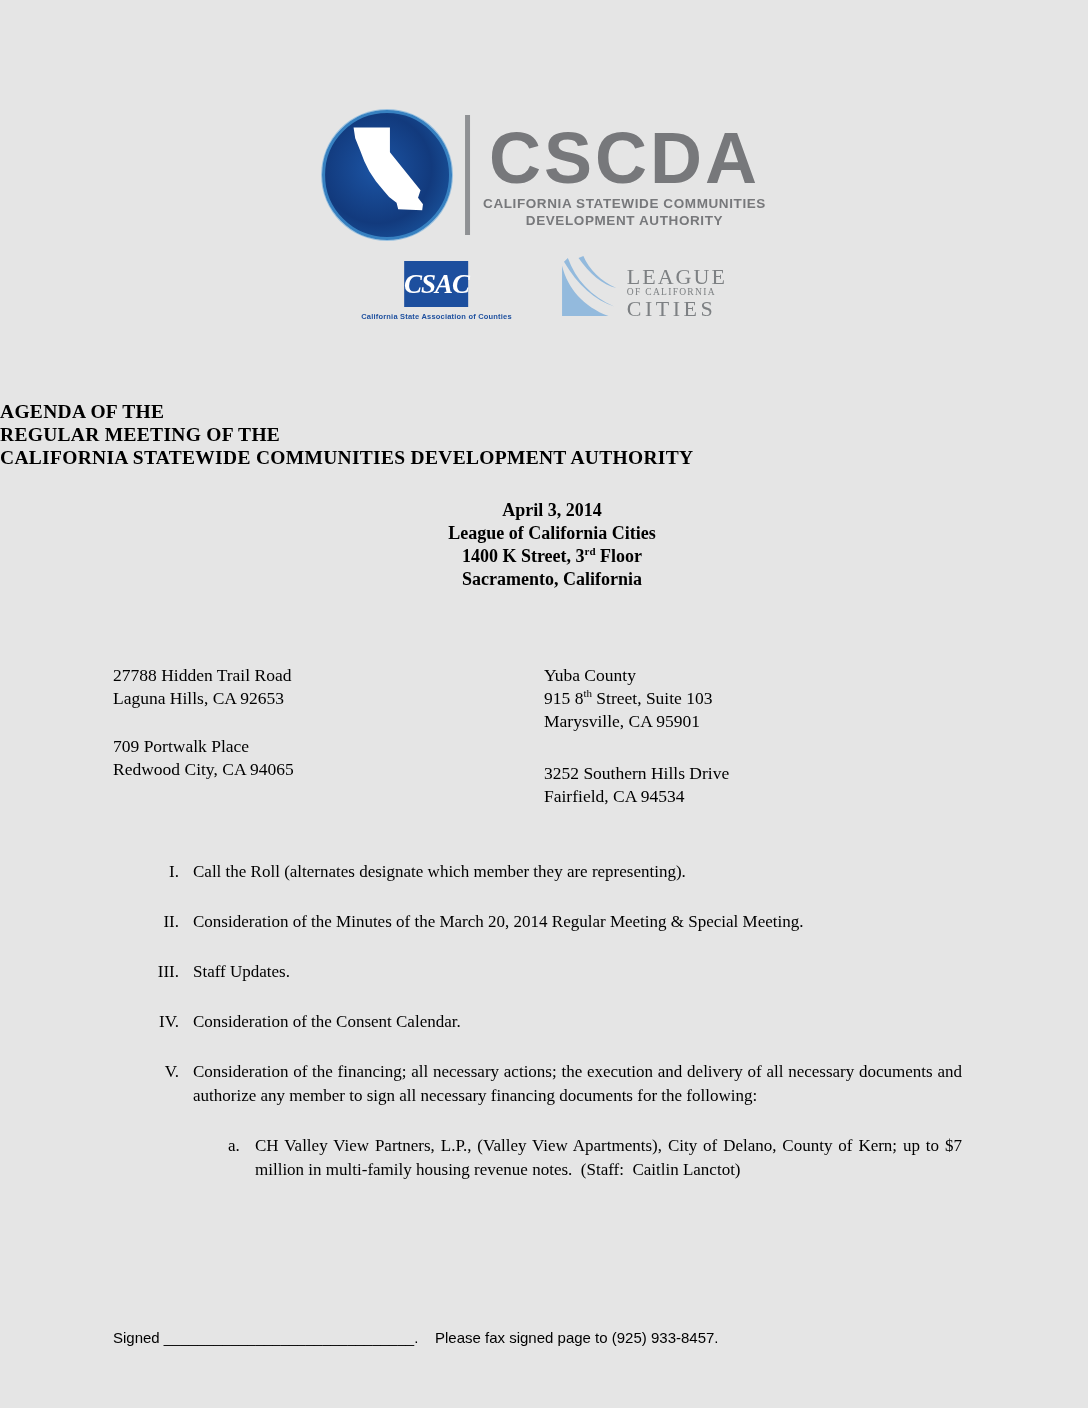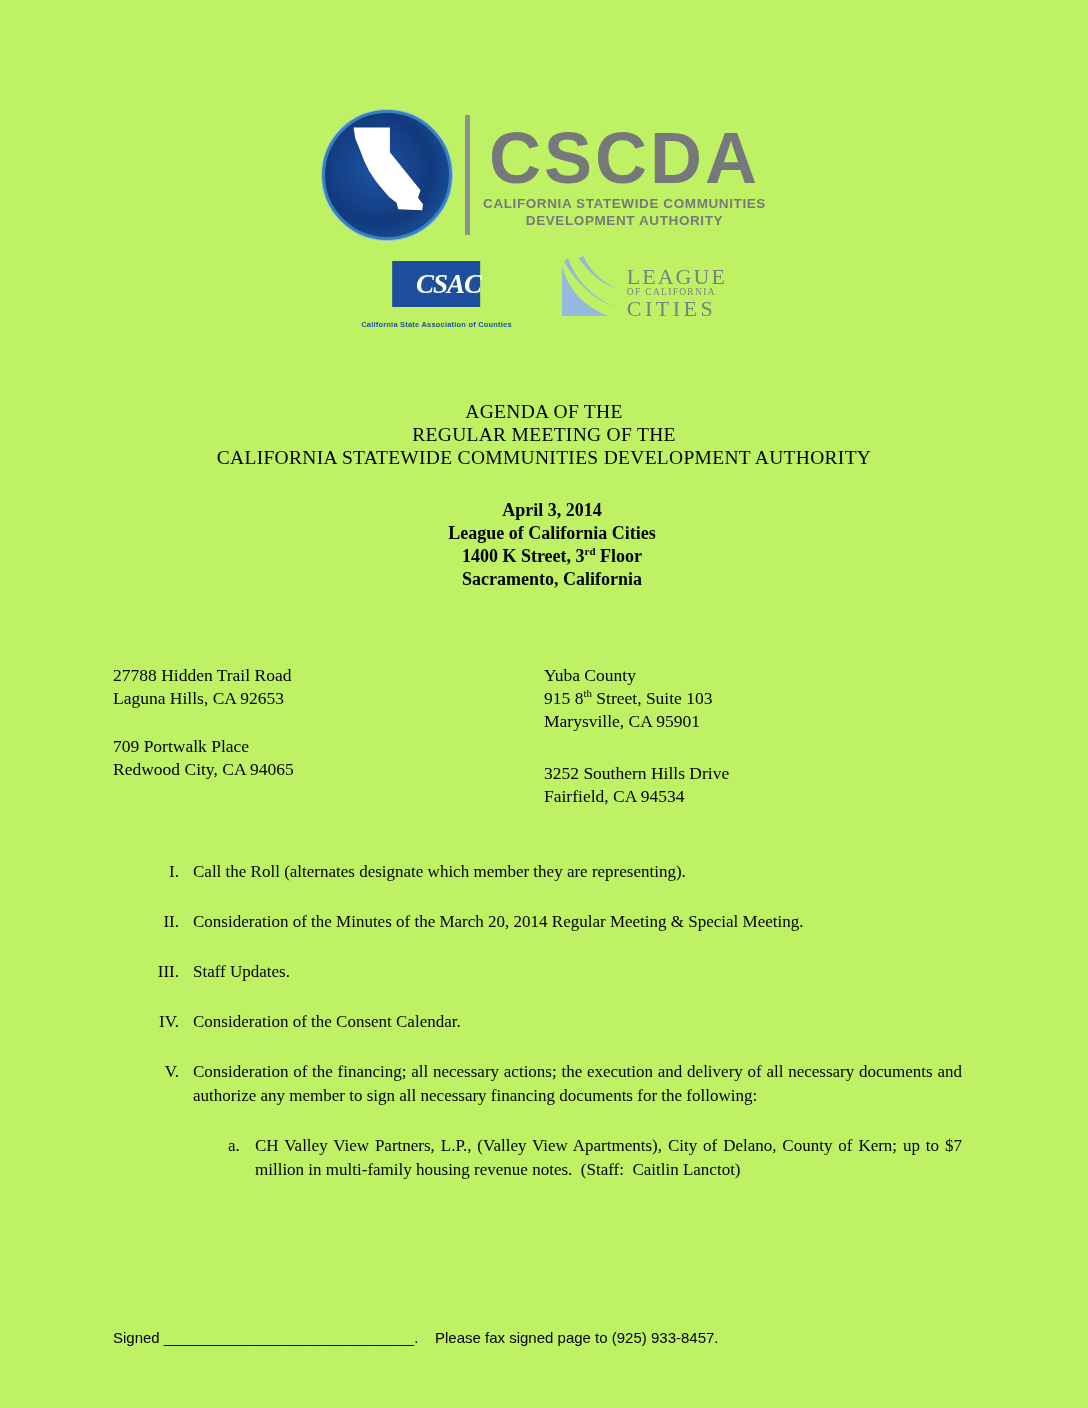--- a/index.html
+++ b/index.html
@@ -1,19 +1,19 @@
 <!DOCTYPE html>
 <html><head>
 <meta charset="utf-8">
 <style>
   html,body{margin:0;padding:0;background:#ffffff;}
   .page{
     position:relative;
     width:1088px;height:1408px;
-    background:#bef264;
+    background:#e5e5e5;
     font-family:"Liberation Serif",serif;
     color:#000000;
     overflow:hidden;
   }
 
   
   .cscda-logo{
     position:absolute;top:110px;left:50%;transform:translateX(-50%);
     display:flex;align-items:center;gap:13px;height:130px;
   }
@@ -40,36 +40,35 @@
   .partner-logos{
     position:absolute;top:256px;left:50%;transform:translateX(-50%);
     display:flex;align-items:flex-start;gap:46px;
   }
   .csac-logo{display:flex;flex-direction:column;align-items:center;padding-top:5px;}
   .csac-box{
     width:64px;height:46px;background:#1d4f9e;color:#ffffff;
     font-family:"Liberation Serif",serif;font-style:italic;font-weight:bold;
     font-size:27px;display:flex;align-items:center;justify-content:center;
     letter-spacing:-1px;
-    padding-left:24px;
   }
   .csac-tagline{
-    margin-top:13px;font-family:"Liberation Sans",sans-serif;font-weight:bold;
+    margin-top:5px;font-family:"Liberation Sans",sans-serif;font-weight:bold;
     font-size:7.5px;color:#1d4f9e;white-space:nowrap;letter-spacing:0.2px;
   }
   .league-logo{display:flex;align-items:flex-end;gap:7px;}
   .league-text{font-family:"Liberation Serif",serif;color:#7d8083;text-align:left;}
   .league-line1{font-size:22px;line-height:21px;letter-spacing:2px;}
   .league-line2{font-size:9.5px;line-height:11px;letter-spacing:1.3px;}
   .league-line3{font-size:22px;line-height:22px;letter-spacing:3.5px;}
 
   
   .title-block{
     position:absolute;top:400px;left:0;right:0;
-    text-align:center;font-weight:normal;font-size:19.5px;line-height:23px;
+    text-align:left;font-weight:bold;font-size:19.5px;line-height:23px;
     letter-spacing:0.3px;
   }
   .meeting-block{
     position:absolute;top:499px;left:0;right:0;
     text-align:center;font-weight:bold;font-size:18px;line-height:23px;margin-left:16px;
   }
   sup{font-size:11px;line-height:0;}
 
   
   .addresses{position:absolute;top:664px;left:113px;width:862px;display:flex;}

